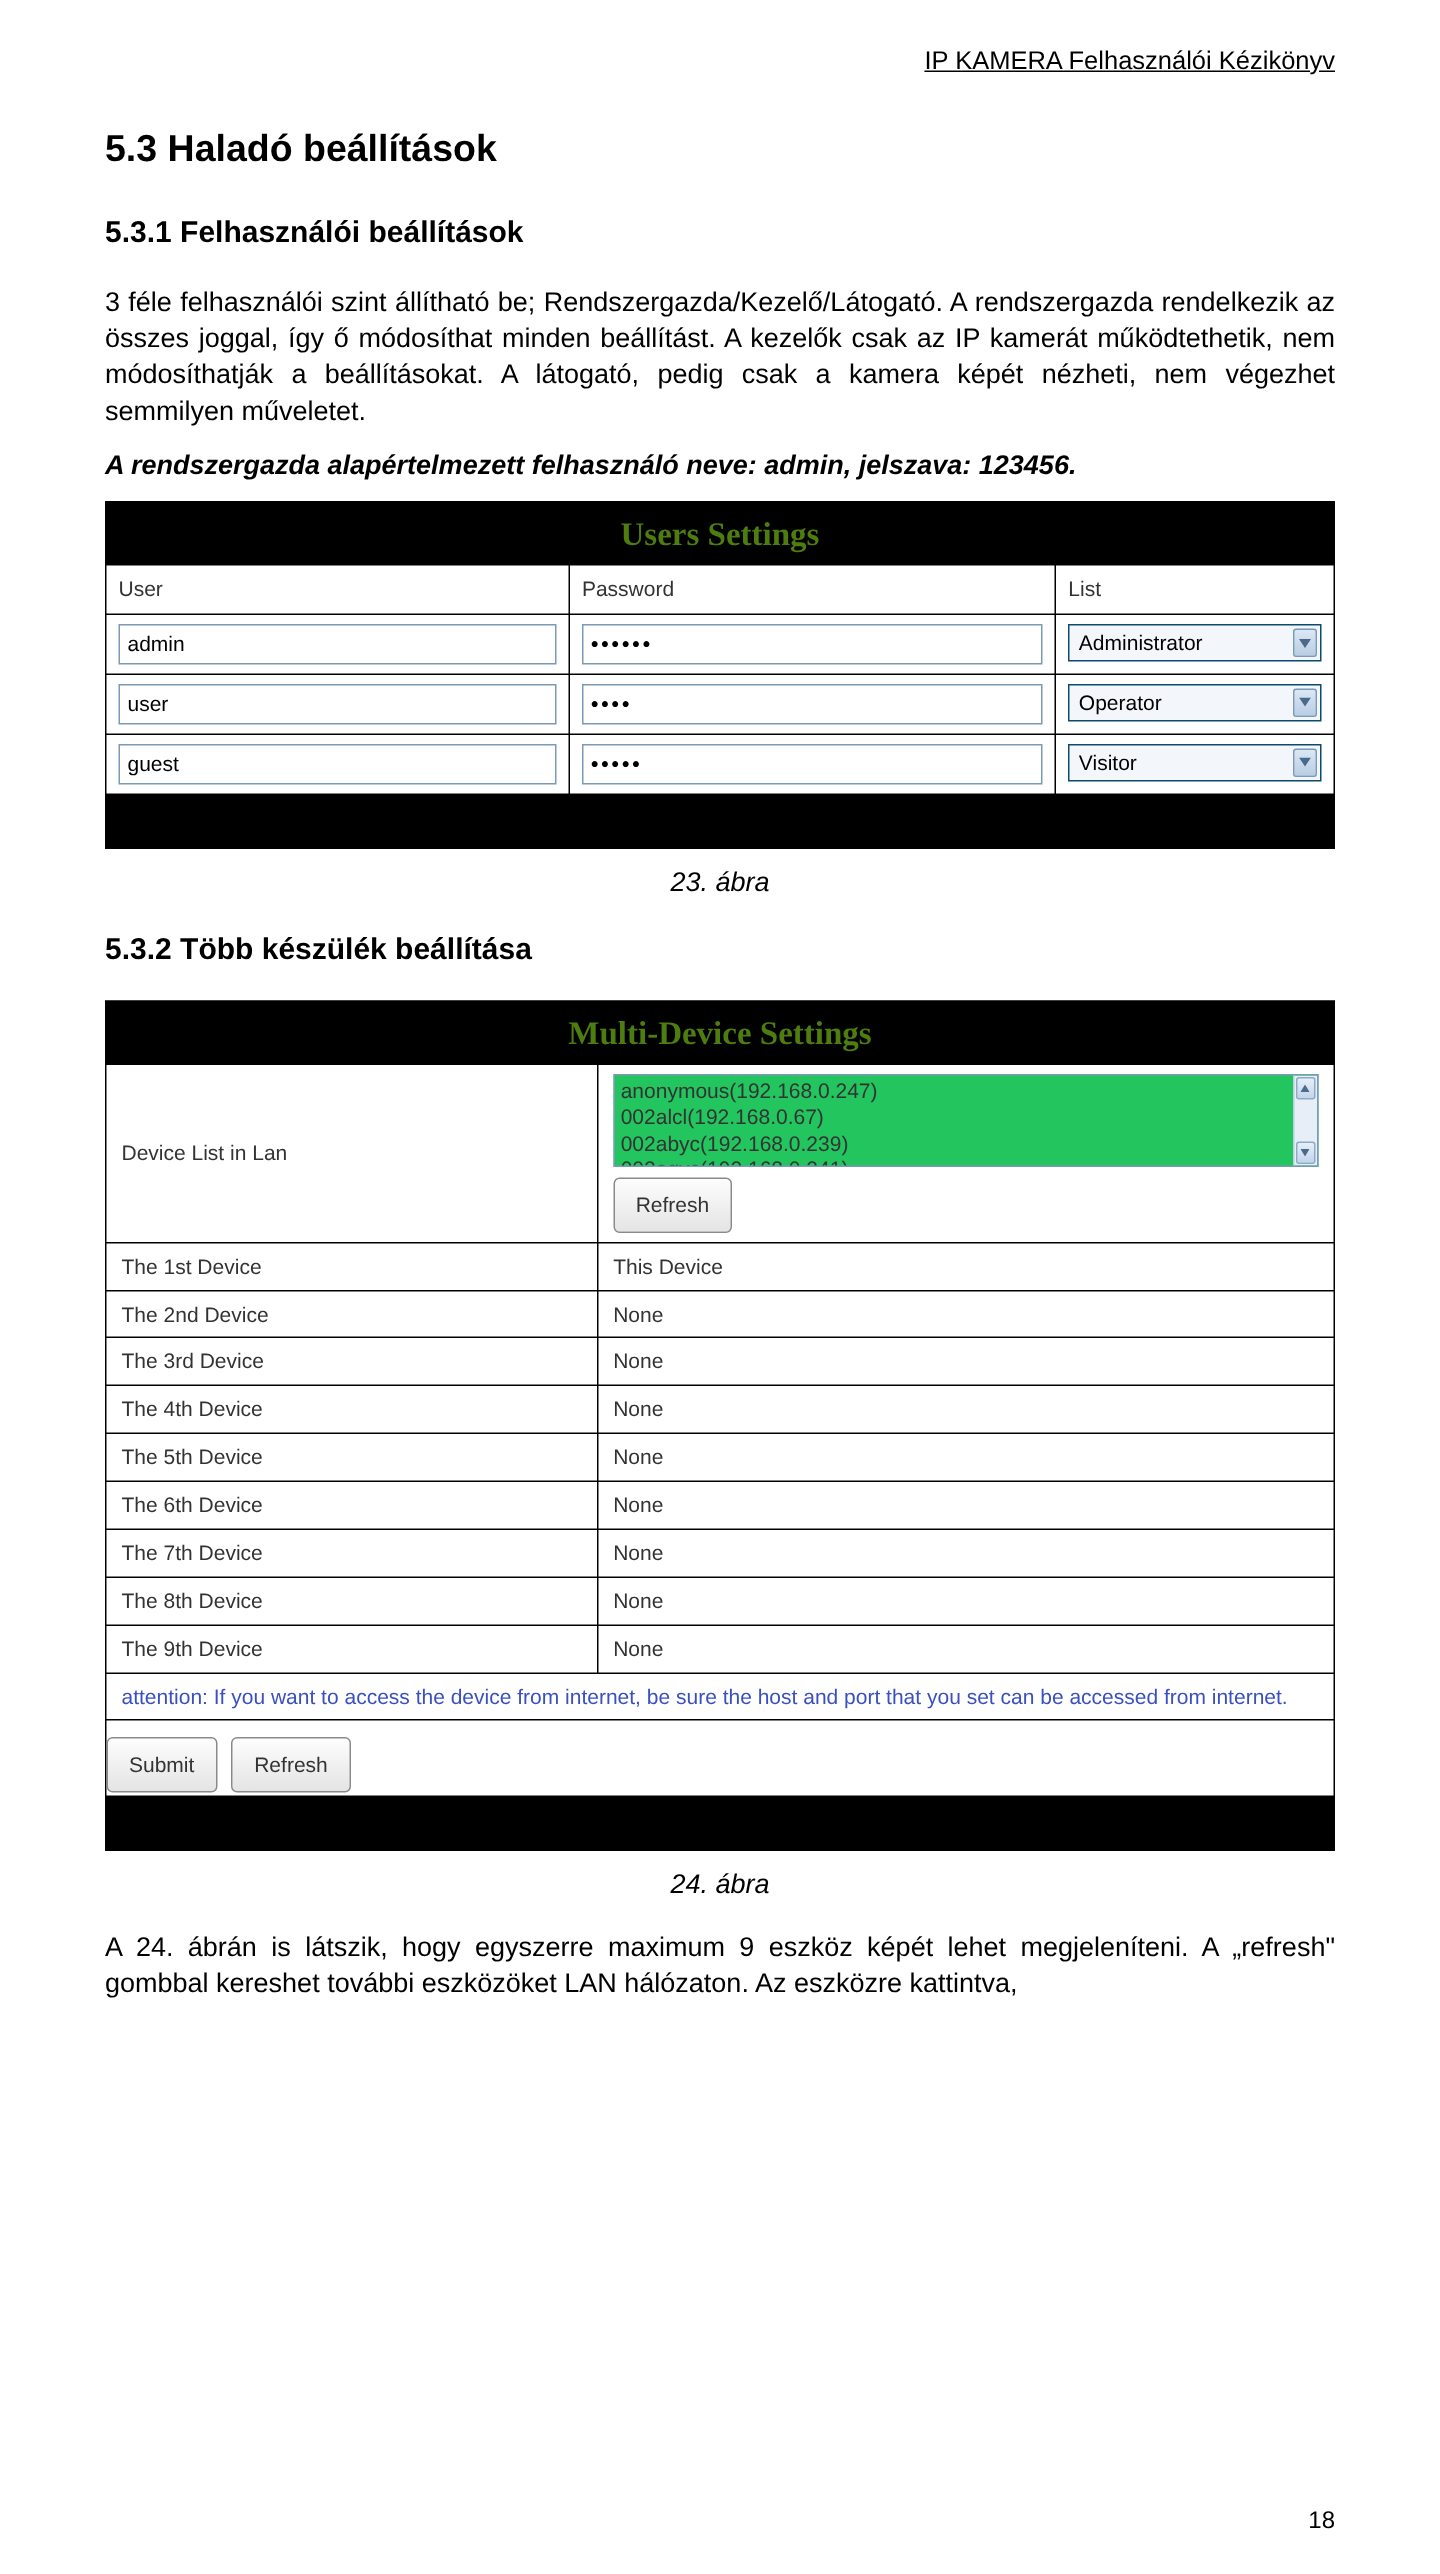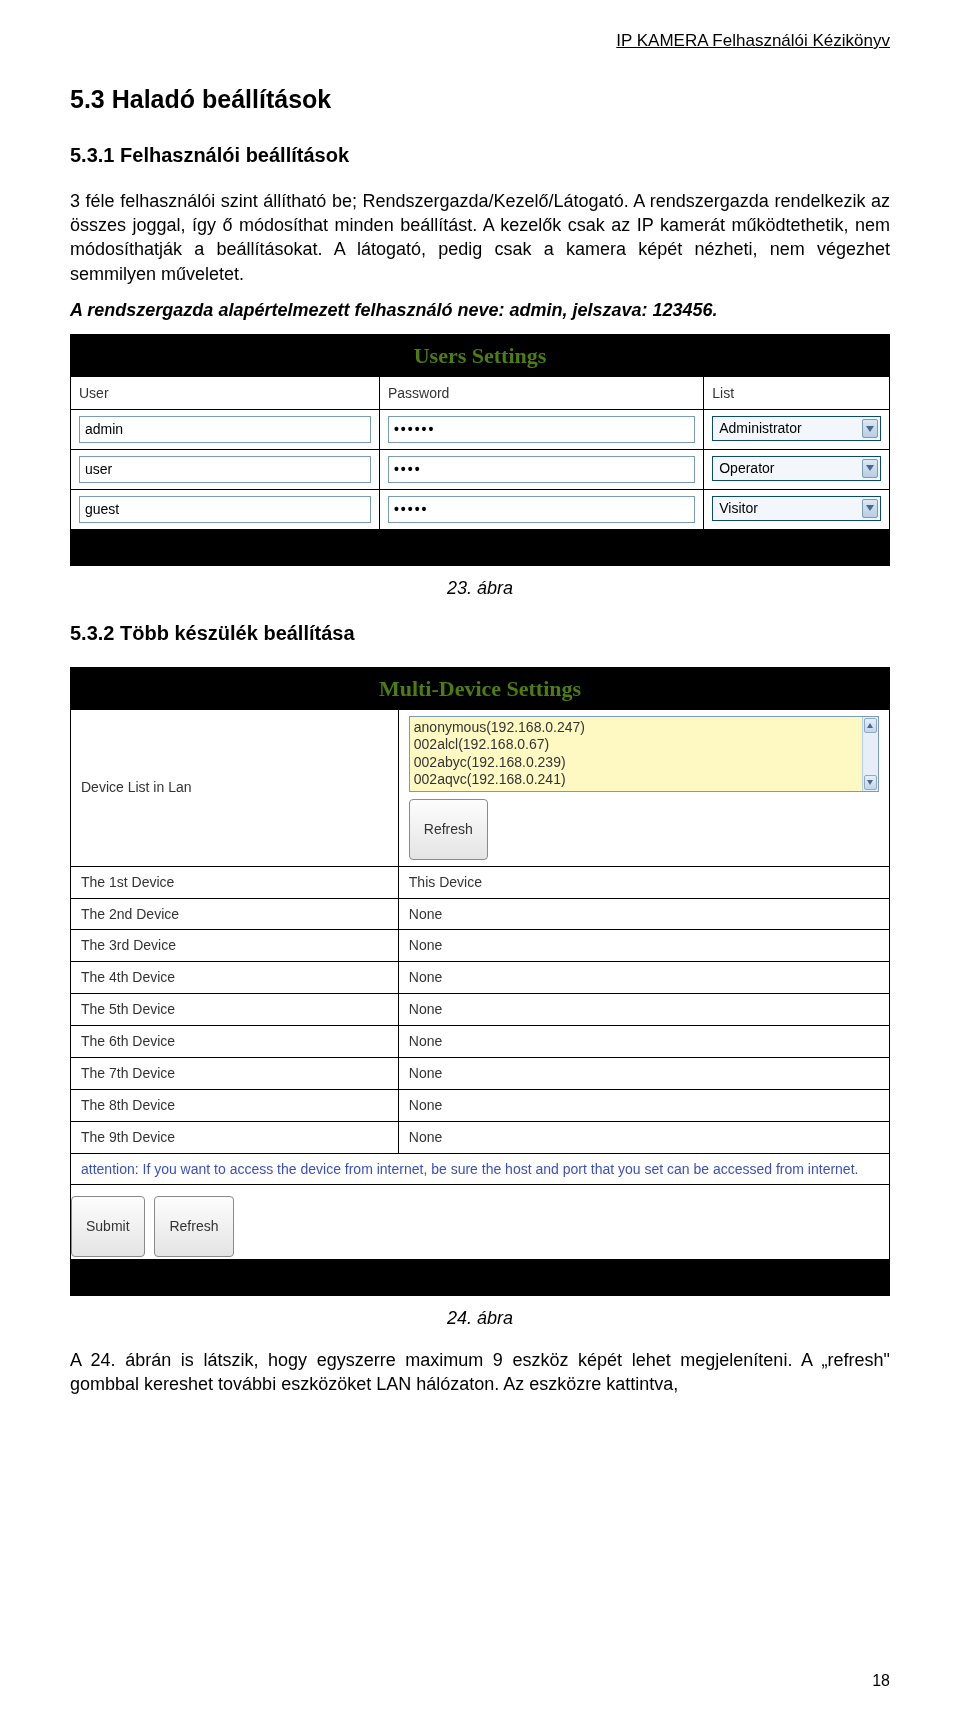--- a/index.html
+++ b/index.html
@@ -121,22 +121,22 @@
     font-size: 14px;
   }
   .mcell {
     background: #fff;
     padding: 6px 10px;
     color: #333;
   }
   .mcell.full { grid-column: 1 / -1; }
   .listbox {
     border: 1px solid #7a9ab5;
-    background: #fef9c3;
-    height: 76px;
+    background: #22c55e;
+    height: 62px;
     overflow: hidden;
     display: flex;
     font-size: 14px;
   }
   .listbox-items {
     flex: 1;
     padding: 2px 4px;
     line-height: 1.25;
   }
   .scroll {
@@ -152,21 +152,21 @@
     border-radius: 2px;
     margin: 1px;
     display:flex;align-items:center;justify-content:center;
   }
   .scroll .thumb { flex: 1; }
   .button {
     display: inline-block;
     border: 1px solid #8a8a8a;
     background: linear-gradient(#fdfdfd,#e4e4e4);
     border-radius: 4px;
-    padding: 20px 14px;
+    padding: 8px 14px;
     font-family: Verdana, Arial, sans-serif;
     font-size: 14px;
     color: #333;
     margin: 3px 6px 0 0;
   }
   .attention {
     color: #3a50c2;
     background: #fff;
     padding: 6px 10px;
     font-size: 14px;

